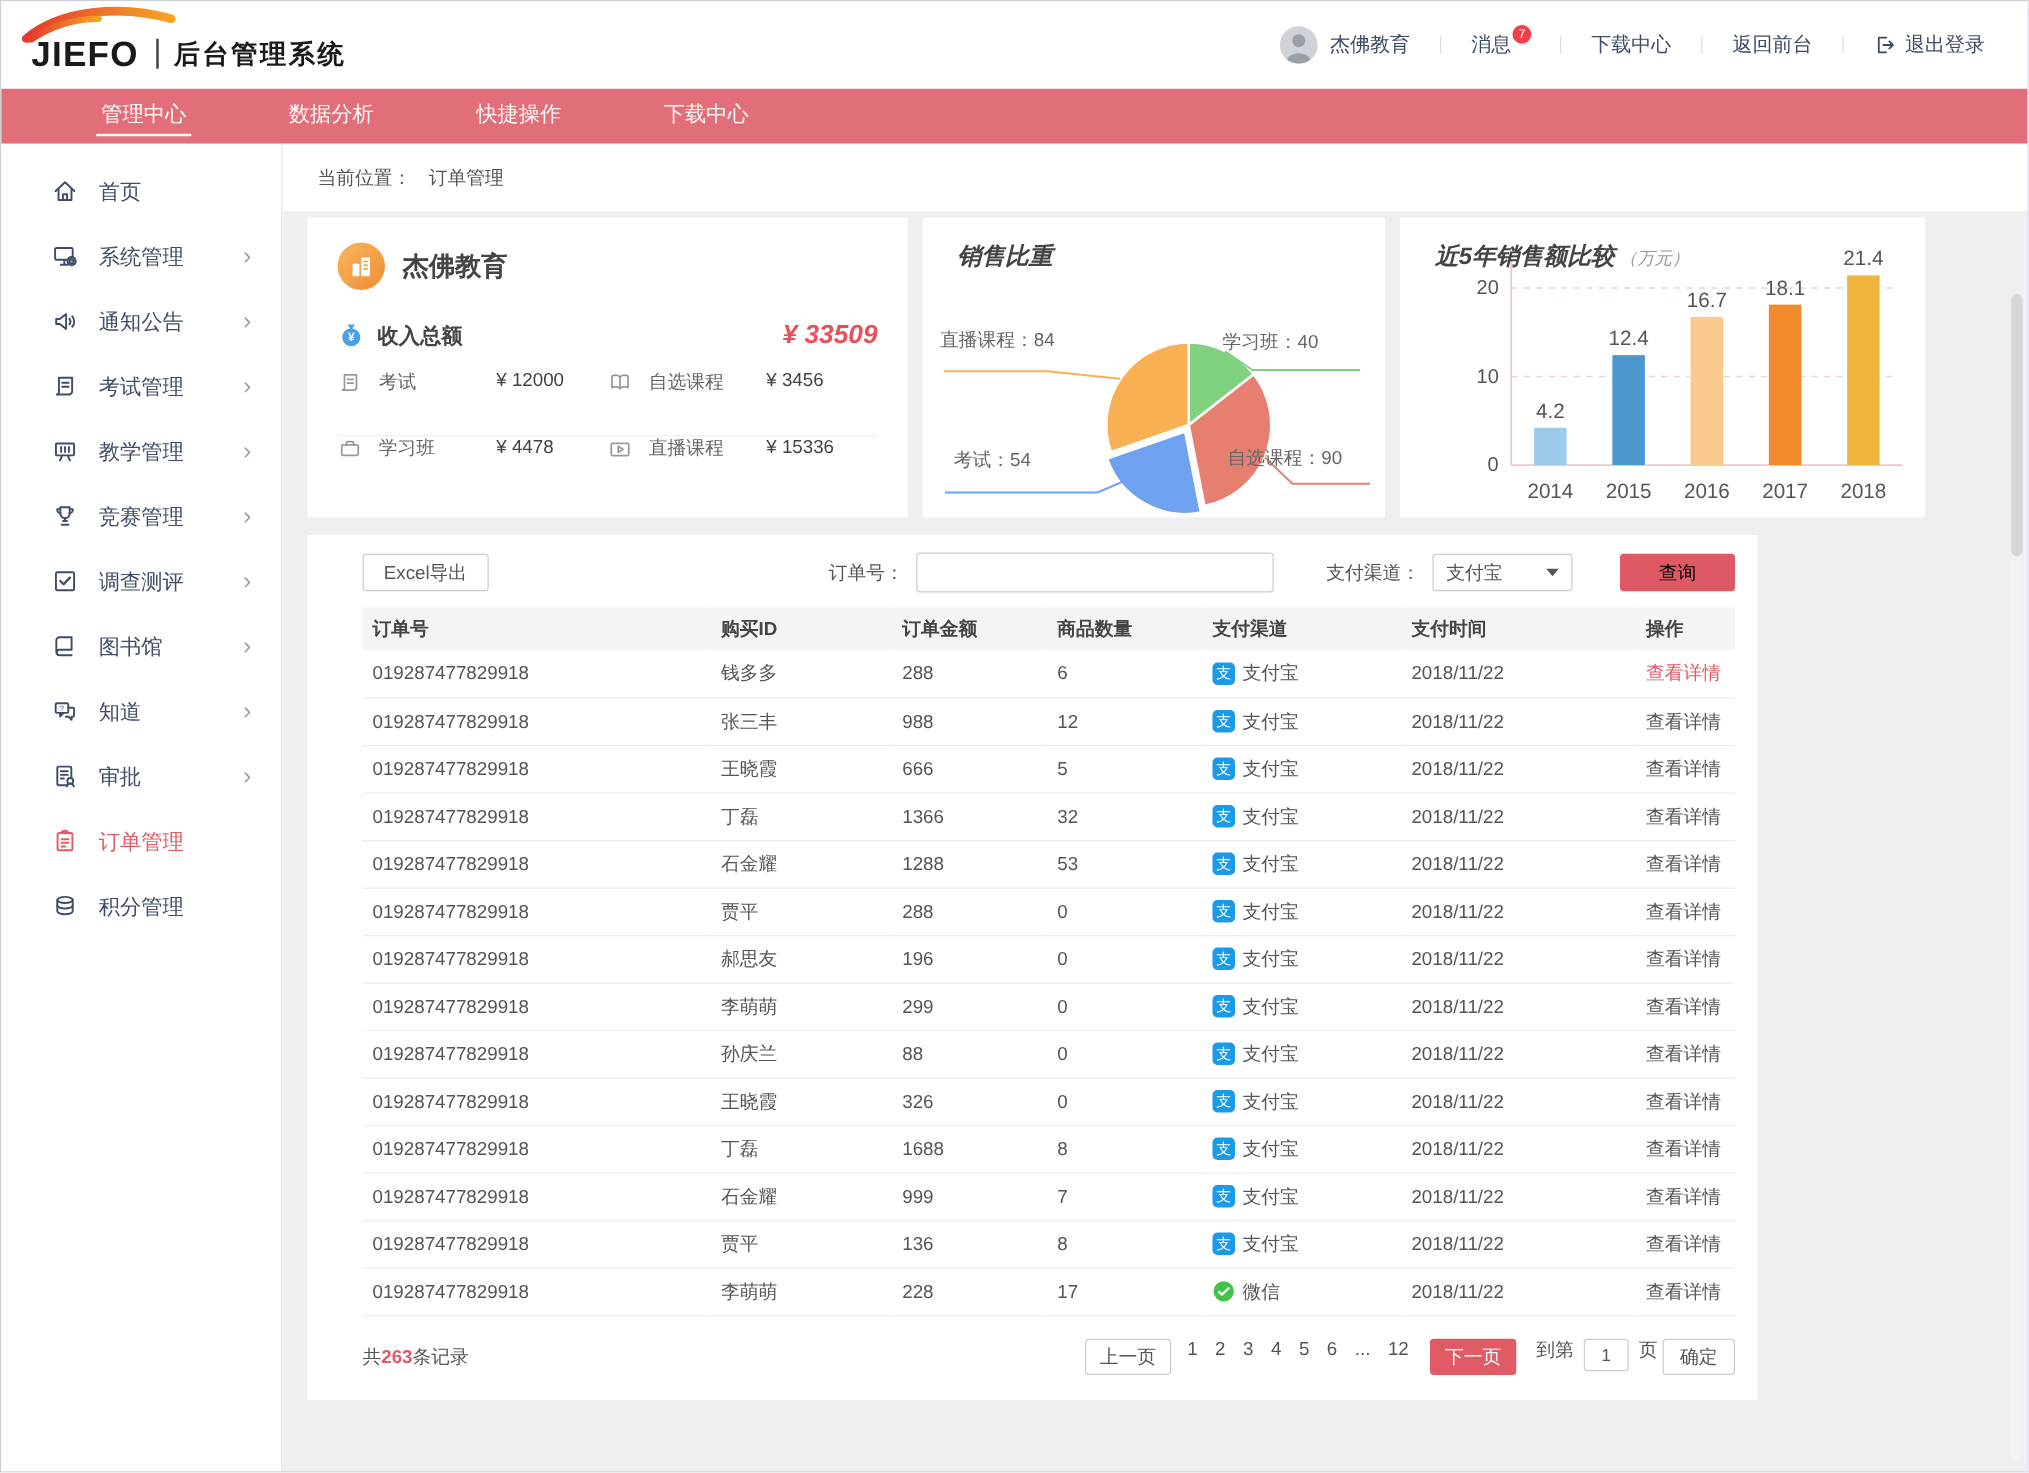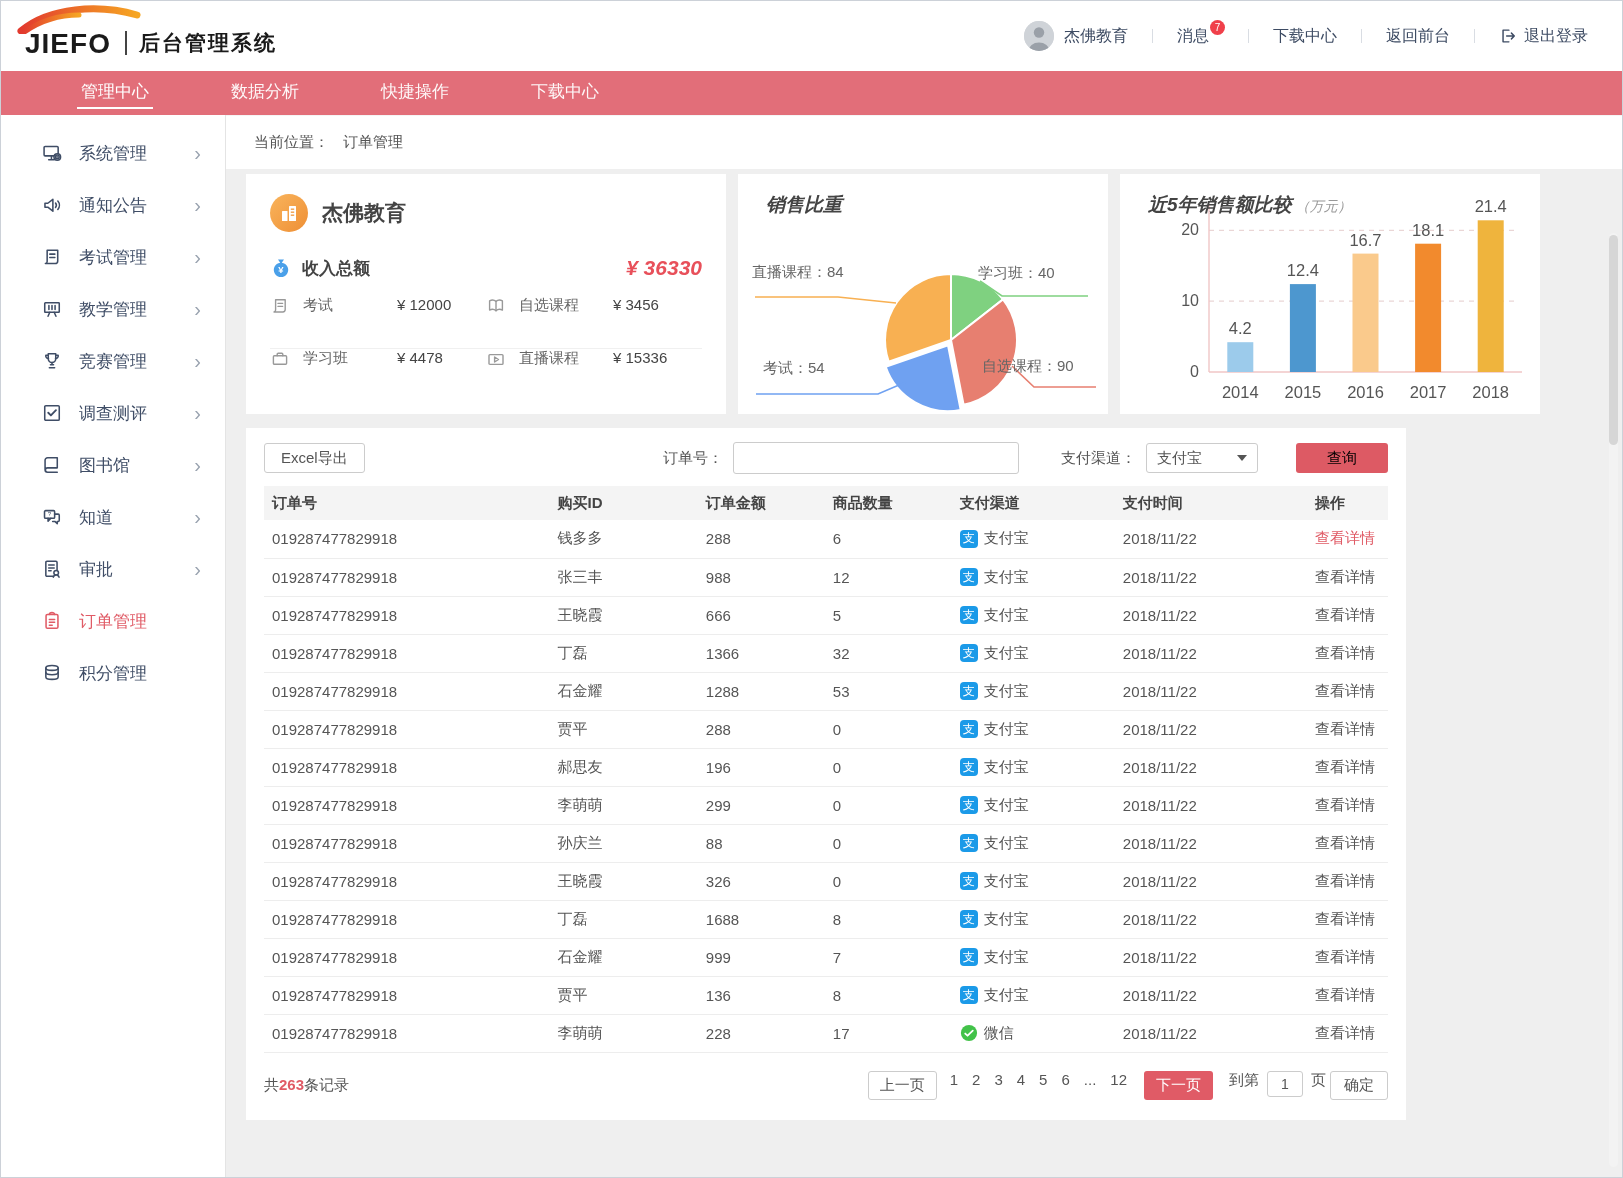--- a/index.html
+++ b/index.html
@@ -58,21 +58,21 @@
   .income-item.r2 { border-top:1px solid #f0f0f0; }
   .income-item .iicon { width:20px; height:20px; color:#999; margin-right:13px; flex-shrink:0; }
   .income-item .lbl { width:94px; }
   .income-item .val { color:#444; }
   .card-pie { width:370px; padding:18px 0 0 28px; }
   .card-bar { width:420px; padding:18px 0 0 28px; }
   #pie-chart, #bar-chart { position:absolute; left:0; top:0; right:0; bottom:0; }
   .pie-label { position:absolute; font-size:15px; color:#666; white-space:nowrap; }
 
   
-  .panel { margin-top:14px; background:#fff; width:1160px; padding-bottom:6px; }
+  .panel { margin-top:14px; background:#fff; width:1160px; padding-bottom:6px;padding-left:26px; }
   .toolbar { display:flex; align-items:center; padding:14px 18px 12px; }
   .btn { border:1px solid #ccc; border-radius:3px; background:#fff; font-size:15px; color:#555; cursor:pointer; font-family:inherit; }
   .btn-export { height:30px; padding:0 16px; }
   .tb-label { font-size:15px; color:#555; }
   .grp-order { margin-left:auto; display:flex; align-items:center; }
   .order-input { width:286px; height:32px; border:1px solid #ccc; border-radius:3px; margin-left:10px; padding:0 8px; font-size:15px; color:#555; font-family:inherit; }
   .grp-channel { margin-left:42px; display:flex; align-items:center; }
   .select { width:112px; height:30px; border:1px solid #ccc; border-radius:3px; margin-left:10px; display:flex; align-items:center; padding:0 10px; font-size:15px; color:#555; cursor:pointer; }
   .caret { margin-left:auto; width:0; height:0; border-left:5px solid transparent; border-right:5px solid transparent; border-top:6px solid #555; }
   .btn-query { margin-left:38px; width:92px; height:30px; background:#dd5a64; color:#000000; border:none; border-radius:3px; font-size:15px; cursor:pointer; font-family:inherit; }
@@ -165,20 +165,28 @@
       <div class="nav-tab">数据分析</div>
       <div class="nav-tab">快捷操作</div>
       <div class="nav-tab">下载中心</div>
     </nav>
 
   <div class="layout">
     <aside class="sidebar">
       <ul id="sidebar-list">
           <li class="side-item">
             <span class="sicon"><svg viewBox="0 0 20 20" fill="none" stroke="currentColor" stroke-width="1.4" stroke-linecap="round" stroke-linejoin="round" width="100%" height="100%">
+                <path d="M3.2 9.8 L10 3.4 L16.8 9.8"></path>
+                <path d="M5.3 8.6 V16.4 H14.7 V8.6"></path>
+                <path d="M8.5 16.4 V12.2 H11.5 V16.4"></path>
+              </svg></span>
+            <span>首页</span>
+          </li>
+          <li class="side-item">
+            <span class="sicon"><svg viewBox="0 0 20 20" fill="none" stroke="currentColor" stroke-width="1.4" stroke-linecap="round" stroke-linejoin="round" width="100%" height="100%">
                 <rect x="2.8" y="4" width="12.8" height="8.6" rx="1"></rect>
                 <path d="M7 16.2 h5 M9.5 12.6 v3.6"></path>
                 <circle cx="14.8" cy="13.6" r="3" fill="#fff"></circle>
                 <circle cx="14.8" cy="13.6" r="1.7"></circle>
                 <circle cx="14.8" cy="13.6" r="0.3"></circle>
               </svg></span>
             <span>系统管理</span>
             <span class="chev">›</span>
           </li>
           <li class="side-item">
@@ -292,21 +300,21 @@
               <span class="org-name">杰佛教育</span>
             </div>
             <div class="total-row">
               <span class="money-icon">
                 <svg viewBox="0 0 22 22" width="22" height="22">
                   <path d="M8 2.5 h6 l-2.2 3.2 a7.2 7.2 0 1 1 -1.6 0 Z" fill="#4aa0e9"></path>
                   <text x="11" y="16" font-size="9.5" fill="#fff" text-anchor="middle" font-weight="bold" font-family="'Liberation Sans',sans-serif">¥</text>
                 </svg>
               </span>
               <span>收入总额</span>
-              <span class="total-val">¥ 36330</span>
+              <span class="total-val">¥ 33509</span>
             </div>
             <div class="income-grid" id="income-grid">
                 <div class="income-item">
                   <span class="iicon"><svg viewBox="0 0 20 20" fill="none" stroke="currentColor" stroke-width="1.4" stroke-linecap="round" stroke-linejoin="round" width="100%" height="100%">
                       <path d="M5.6 3.8 H15.2 v9.8 a2.4 2.4 0 0 1 -2.4 2.4 H4 a1.9 1.9 0 0 0 1.6 -1.9 Z"></path>
                       <path d="M8 7.4 h4.6 M8 10.4 h4.6"></path>
                     </svg></span>
                   <span class="lbl">考试</span>
                   <span class="val">¥ 12000</span>
                 </div>

